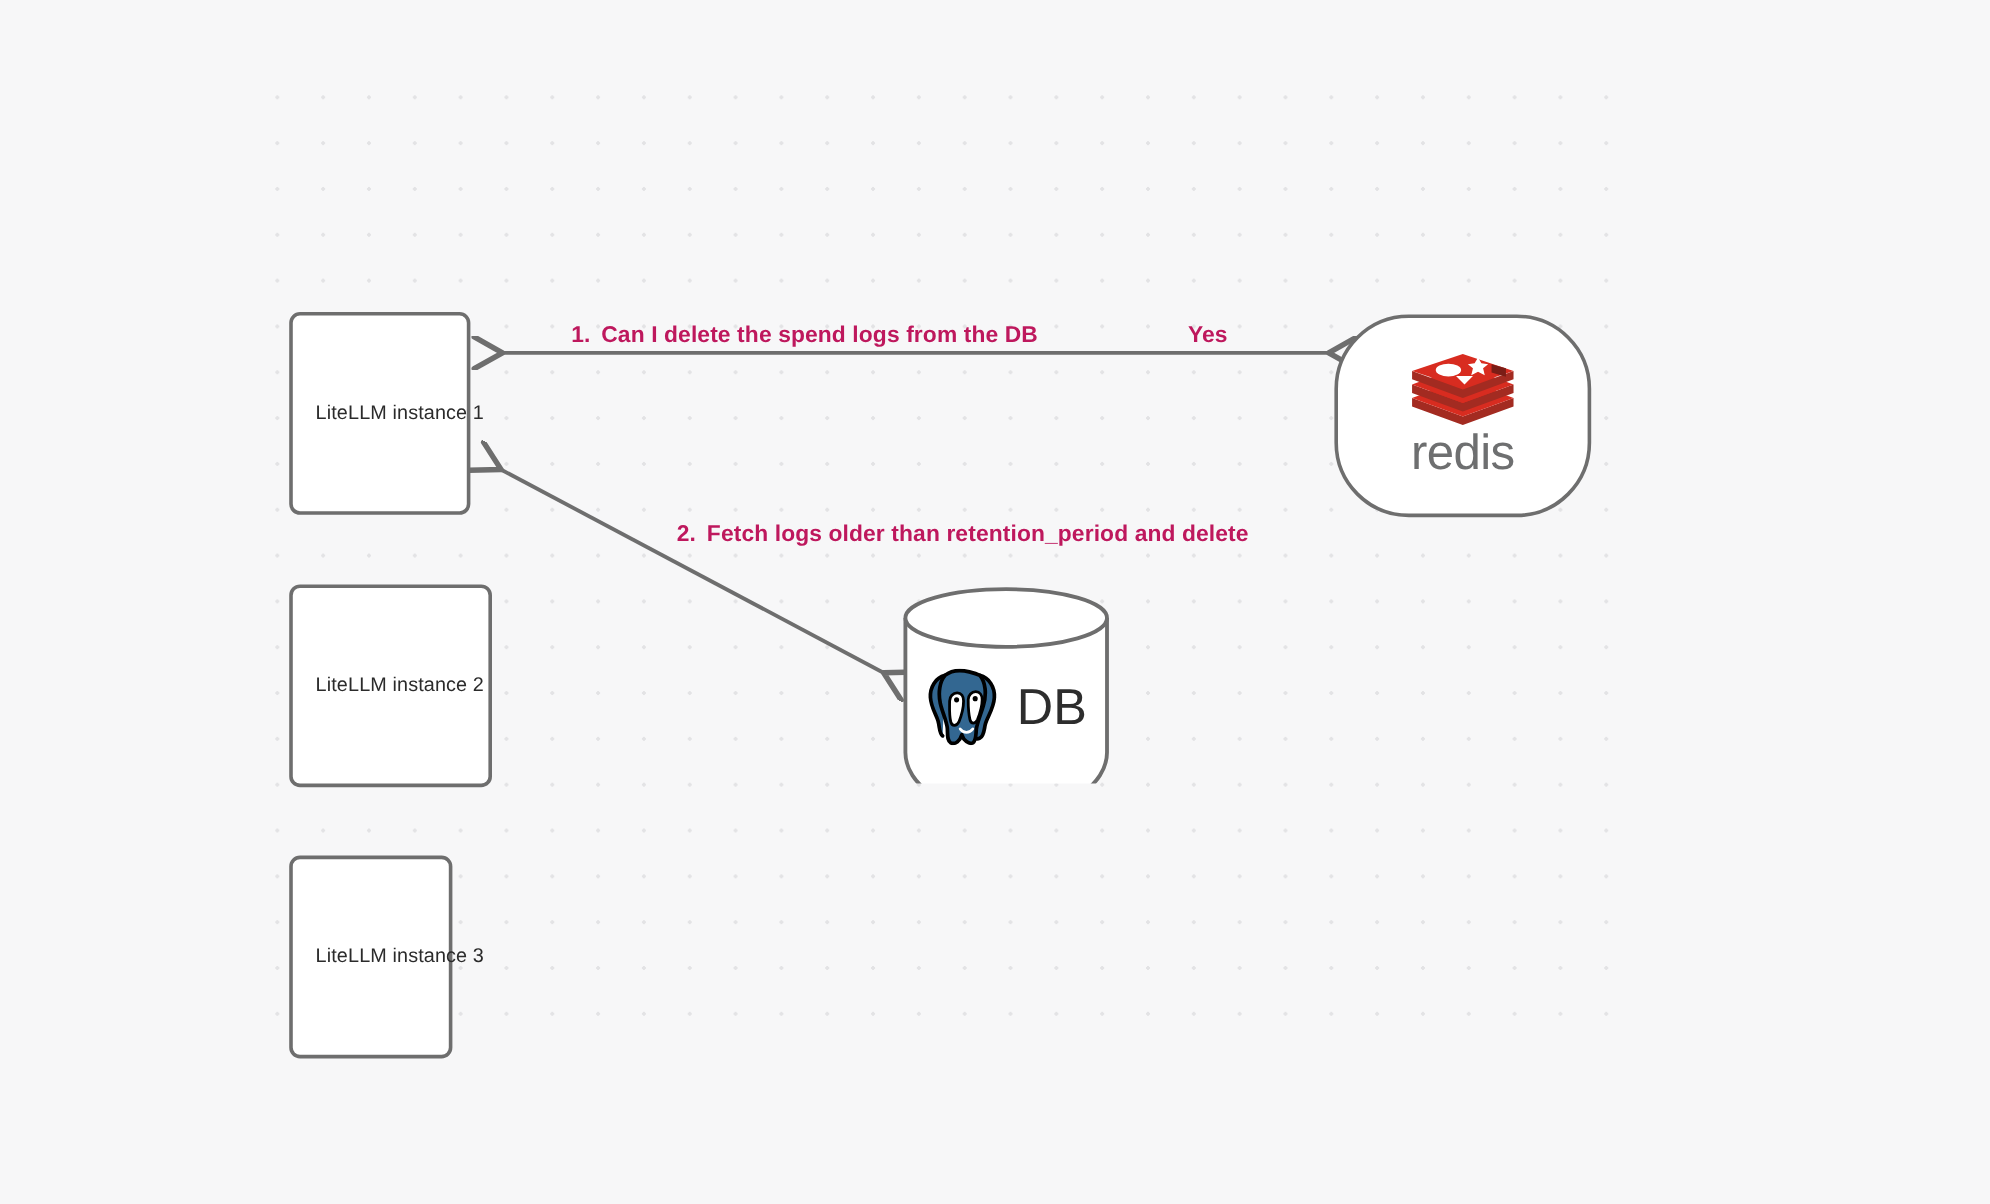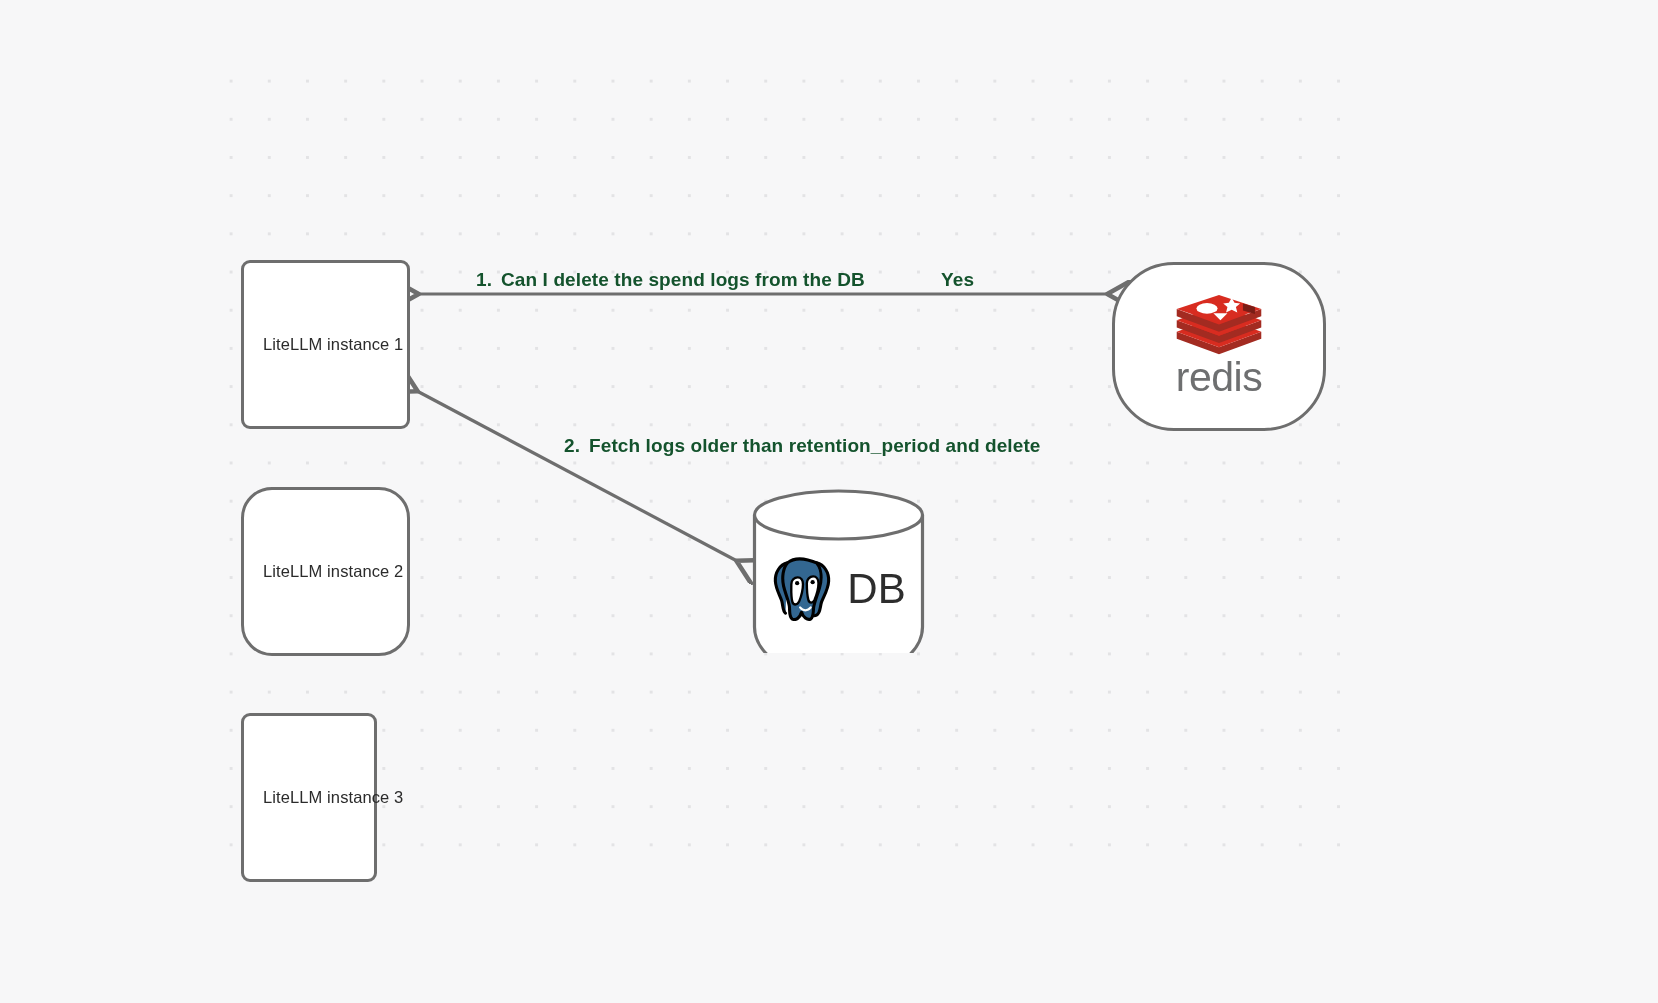--- a/index.html
+++ b/index.html
@@ -39,22 +39,22 @@
     box-sizing: border-box;
   }
   .node-box .node-label {
     font-size: 16.5px;
     color: #2b2b2b;
     font-family: "Liberation Sans", sans-serif;
     padding-left: 19px;
     letter-spacing: 0.1px;
     white-space: nowrap;
   }
-  #box-llm1 { left: 241px; top: 260px; width: 169px; height: 169px; }
-  #box-llm2 { left: 241px; top: 487px; width: 169px; height: 169px; border-radius: 31px; }
+  #box-llm1 { left: 241px; top: 260px; width: 151px; height: 169px; }
+  #box-llm2 { left: 241px; top: 487px; width: 169px; height: 169px; }
   #box-llm3 { left: 241px; top: 713px; width: 136px; height: 169px; }
 
   
   #redis-node {
     position: absolute;
     left: 1112px; top: 262px;
     width: 214px; height: 169px;
     background: #ffffff;
     border: 3px solid #6e6e6e;
     border-radius: 62px;
@@ -98,28 +98,28 @@
     color: #2d2d2d;
     line-height: 1;
     margin-left: -2px;
   }
 
   
   .edge-label {
     position: absolute;
     font-family: "Liberation Sans", sans-serif;
     font-weight: bold;
-    color: #14532d;
+    color: #be185d;
     white-space: nowrap;
     font-size: 19px;
     letter-spacing: 0.1px;
   }
   #label-1 { left: 476px; top: 269px; }
   #label-1 .num { margin-right: 9px; }
-  #label-yes { left: 941px; top: 269px; }
+  #label-yes { left: 990px; top: 269px; }
   #label-2 { left: 564px; top: 435px; }
   #label-2 .num { margin-right: 9px; }
 
   svg.edges { position: absolute; inset: 0; width: 1658px; height: 1003px; pointer-events: none; }
 </style>
 </head>
 <body>
 
 <div id="canvas">
 

